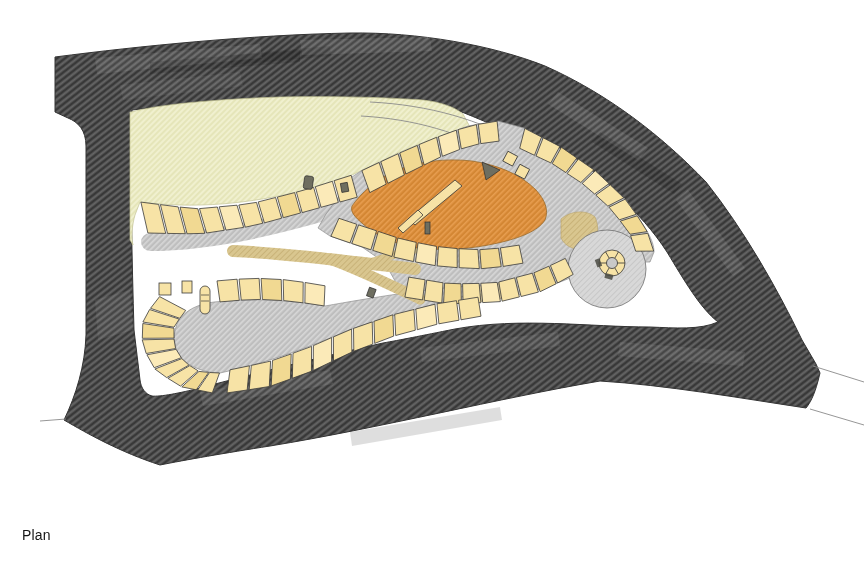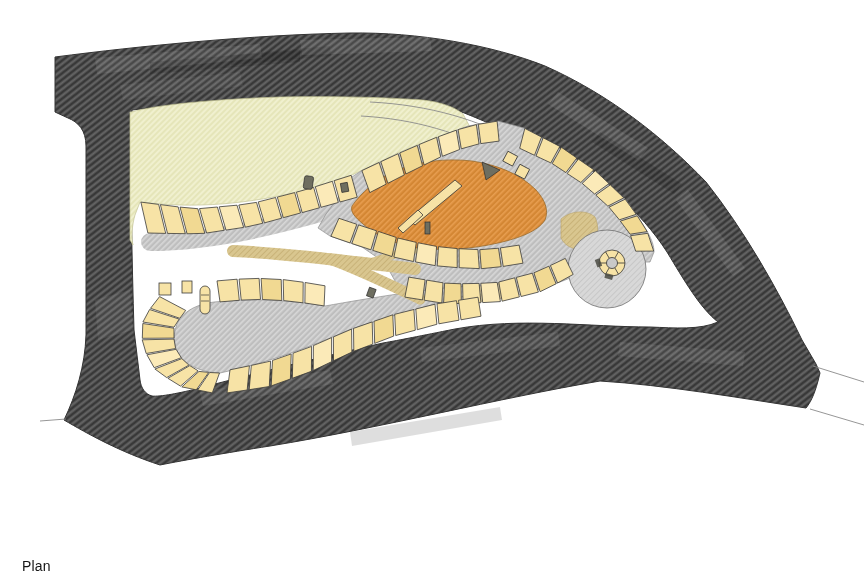--- a/index.html
+++ b/index.html
@@ -1,20 +1,20 @@
 <!DOCTYPE html>
 <html style="--background: #ffffff; --road-band: #535353; --road-hatch: #262626; --meadow: #ededc6; --path-gray: #c9c9c9; --plaza-orange: #dd8e3d; --path-tan: #d9c68f; --unit-fill: #f7e3a6; --unit-fill-alt: #f1d992; --unit-fill-alt2: #fbeab8; --unit-outline: #3a3a3a; --circle-plaza: #d8d8d8; --line-thin: #8a8a8a;"><head>
 <meta charset="utf-8">
 <style>
   html,body{margin:0;padding:0;background:var(--background,#fff);}
   body{font-family:"Liberation Sans", sans-serif;}
   .stage{position:relative;width:864px;height:577px;background:var(--background,#fff);overflow:hidden;}
   figure{margin:0;}
   figcaption.plan-caption{
-    position:absolute;left:22px;top:558px;
+    position:absolute;left:22px;top:527px;
     font-size:14px;color:#151515;letter-spacing:0.2px;
   }
   
   .pt-band-bg{fill:var(--road-band);}
   .pt-band-d{stroke:var(--road-hatch);stroke-width:1.2;}
   .pt-band-l{stroke:#757575;stroke-width:0.6;}
   .pt-meadow-bg{fill:var(--meadow);}
   .pt-meadow-d{stroke:#d9d9a4;stroke-width:0.8;}
   .pt-meadow-l{stroke:#f8f8e2;stroke-width:0.6;}
   .pt-orange-bg{fill:var(--plaza-orange);}

